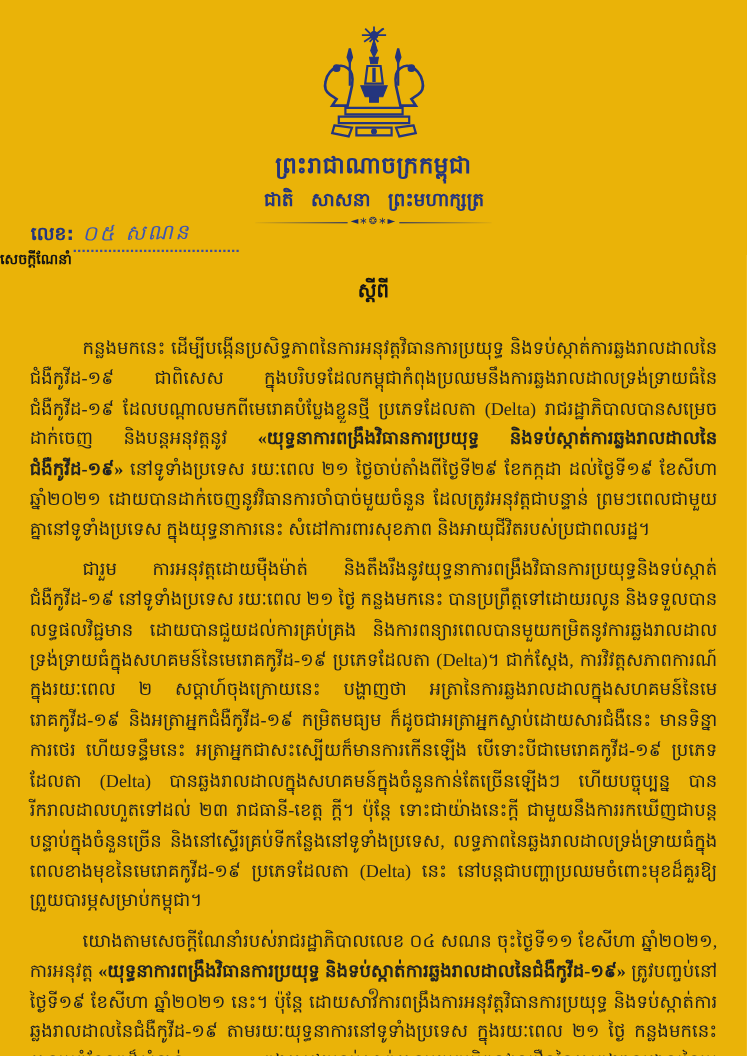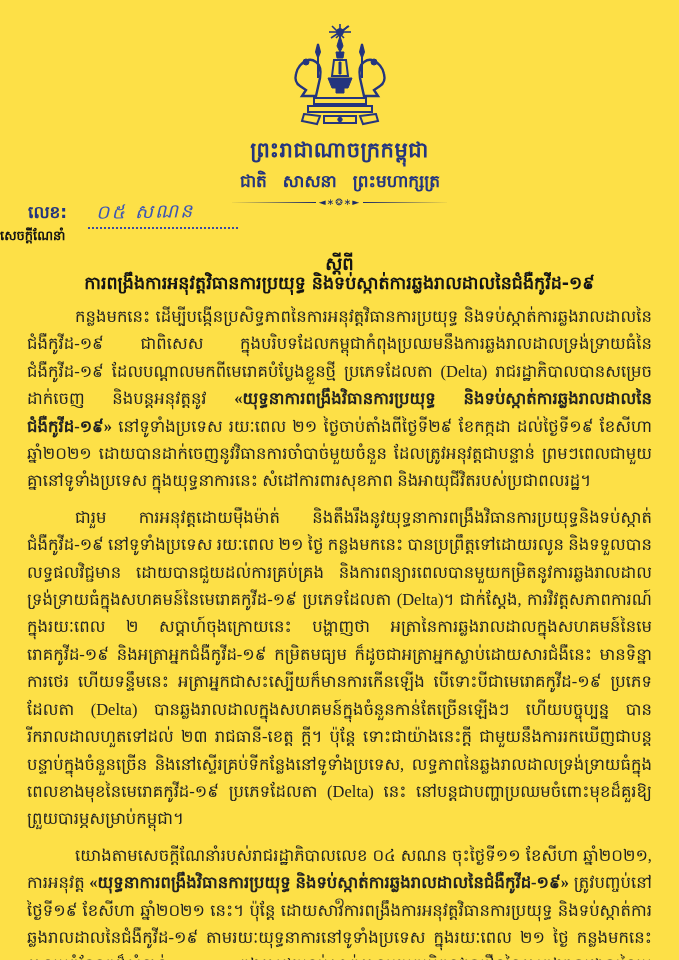--- a/index.html
+++ b/index.html
@@ -6,21 +6,21 @@
   html, body { background: #ffffff; }
   body {
     width: 679px; height: 960px;
     font-family: "DejaVu Sans", "Liberation Sans", sans-serif;
     color: #1f1f1f;
     position: relative;
     overflow: hidden;
   }
   .page {
     position: absolute; inset: 0;
-    background: #fde047;
+    background: #eab308;
     padding: 12px;
   }
   
   .crest-wrap {
     position: absolute; top: 22px; left: 0; right: 0;
     display: flex; justify-content: center;
   }
   .kingdom-title {
     position: absolute; top: 136px; left: 0; right: 0;
     text-align: center;
@@ -47,21 +47,21 @@
   .motto-divider .seg.r { background: linear-gradient(90deg, #1c2a66, rgba(28,42,102,0.05)); }
   .motto-divider .orn { font-size: 9px; padding: 0 3px; letter-spacing: 1px; white-space: nowrap; }
   .doc-number {
     position: absolute; top: 199px; left: 28px;
     font-size: 17px; color: #24357e; font-weight: bold;
     display: flex; align-items: baseline; justify-content: center;
   }
   .doc-number .dots {
     display: inline-block; min-width: 150px;
     border-bottom: 2px dotted #3b4aa0;
-    margin-left: 21px;
+    margin-left: 0;
   }
   .handwriting {
     font-family: "DejaVu Serif", "Liberation Serif", serif;
     font-style: italic; font-weight: normal;
     color: #3b55b5; font-size: 19px;
     padding: 0 8px; letter-spacing: 2px;
     transform: rotate(-1deg); display: inline-block;
   }
   
   .doc-type {
@@ -149,21 +149,20 @@
     <span class="seg r"></span>
   </div>
 
   <div class="doc-number">
     <span>លេខ:</span>
     <span class="dots"><span class="handwriting">០៥ សណន</span></span>
   </div>
 
   <div class="doc-type">សេចក្តីណែនាំ</div>
   <div class="doc-re">ស្តីពី</div>
-  <div class="doc-subject">ការពង្រឹងការអនុវត្តវិធានការប្រយុទ្ធ និងទប់ស្កាត់ការឆ្លងរាលដាលនៃជំងឺកូវីដ-១៩</div>
 
   <div class="body-text">
     <p><span>កន្លងមកនេះ ដើម្បីបង្កើនប្រសិទ្ធភាពនៃការអនុវត្តវិធានការប្រយុទ្ធ និងទប់ស្កាត់ការឆ្លងរាលដាលនៃជំងឺកូវីដ-១៩ ជាពិសេស ក្នុងបរិបទដែលកម្ពុជាកំពុងប្រឈមនឹងការឆ្លងរាលដាលទ្រង់ទ្រាយធំនៃជំងឺកូវីដ-១៩ ដែលបណ្តាលមកពីមេរោគបំប្លែងខ្លួនថ្មី ប្រភេទដែលតា (Delta) រាជរដ្ឋាភិបាលបានសម្រេចដាក់ចេញ និងបន្តអនុវត្តនូវ </span><span class="b">«យុទ្ធនាការពង្រឹងវិធានការប្រយុទ្ធ និងទប់ស្កាត់ការឆ្លងរាលដាលនៃជំងឺកូវីដ-១៩»</span><span> នៅទូទាំងប្រទេស រយៈពេល ២១ ថ្ងៃចាប់តាំងពីថ្ងៃទី២៩ ខែកក្កដា ដល់ថ្ងៃទី១៩ ខែសីហា ឆ្នាំ២០២១ ដោយបានដាក់ចេញនូវវិធានការចាំបាច់មួយចំនួន ដែលត្រូវអនុវត្តជាបន្ទាន់ ព្រមៗពេលជាមួយគ្នានៅទូទាំងប្រទេស ក្នុងយុទ្ធនាការនេះ សំដៅការពារសុខភាព និងអាយុជីវិតរបស់ប្រជាពលរដ្ឋ។</span></p>
     <p><span>ជារួម ការអនុវត្តដោយម៉ឺងម៉ាត់ និងតឹងរឹងនូវយុទ្ធនាការពង្រឹងវិធានការប្រយុទ្ធនិងទប់ស្កាត់ជំងឺកូវីដ-១៩ នៅទូទាំងប្រទេស រយៈពេល ២១ ថ្ងៃ កន្លងមកនេះ បានប្រព្រឹត្តទៅដោយរលូន និងទទួលបានលទ្ធផលវិជ្ជមាន ដោយបានជួយដល់ការគ្រប់គ្រង និងការពន្យារពេលបានមួយកម្រិតនូវការឆ្លងរាលដាលទ្រង់ទ្រាយធំក្នុងសហគមន៍នៃមេរោគកូវីដ-១៩ ប្រភេទដែលតា (Delta)។ ជាក់ស្តែង, ការវិវត្តសភាពការណ៍ក្នុងរយៈពេល ២ សប្តាហ៍ចុងក្រោយនេះ បង្ហាញថា អត្រានៃការឆ្លងរាលដាលក្នុងសហគមន៍នៃមេរោគកូវីដ-១៩ និងអត្រាអ្នកជំងឺកូវីដ-១៩ កម្រិតមធ្យម ក៏ដូចជាអត្រាអ្នកស្លាប់ដោយសារជំងឺនេះ មានទិន្នាការថេរ ហើយទន្ទឹមនេះ អត្រាអ្នកជាសះស្បើយក៏មានការកើនឡើង បើទោះបីជាមេរោគកូវីដ-១៩ ប្រភេទដែលតា (Delta) បានឆ្លងរាលដាលក្នុងសហគមន៍ក្នុងចំនួនកាន់តែច្រើនឡើងៗ ហើយបច្ចុប្បន្ន បានរីករាលដាលហួតទៅដល់ ២៣ រាជធានី-ខេត្ត ក្តី។ ប៉ុន្តែ ទោះជាយ៉ាងនេះក្តី ជាមួយនឹងការរកឃើញជាបន្តបន្ទាប់ក្នុងចំនួនច្រើន និងនៅស្ទើរគ្រប់ទីកន្លែងនៅទូទាំងប្រទេស, លទ្ធភាពនៃឆ្លងរាលដាលទ្រង់ទ្រាយធំក្នុងពេលខាងមុខនៃមេរោគកូវីដ-១៩ ប្រភេទដែលតា (Delta) នេះ នៅបន្តជាបញ្ហាប្រឈមចំពោះមុខដ៏គួរឱ្យព្រួយបារម្ភសម្រាប់កម្ពុជា។</span></p>
     <p><span>យោងតាមសេចក្តីណែនាំរបស់រាជរដ្ឋាភិបាលលេខ ០៤ សណន ចុះថ្ងៃទី១១ ខែសីហា ឆ្នាំ២០២១, ការអនុវត្ត </span><span class="b">«យុទ្ធនាការពង្រឹងវិធានការប្រយុទ្ធ និងទប់ស្កាត់ការឆ្លងរាលដាលនៃជំងឺកូវីដ-១៩»</span><span> ត្រូវបញ្ចប់នៅថ្ងៃទី១៩ ខែសីហា ឆ្នាំ២០២១ នេះ។ ប៉ុន្តែ ដោយសារការពង្រឹងការអនុវត្តវិធានការប្រយុទ្ធ និងទប់ស្កាត់ការឆ្លងរាលដាលនៃជំងឺកូវីដ-១៩ តាមរយៈយុទ្ធនាការនៅទូទាំងប្រទេស ក្នុងរយៈពេល ២១ ថ្ងៃ កន្លងមកនេះ បានរួមចំណែកដ៏សំខាន់ ក្នុងការជួយទប់ស្កាត់បានមួយកម្រិតនូវល្បឿននៃការឆ្លងរាលដាលនៃមេរោគកូវីដ-១៩ ប្រភេទដែលតា (Delta) ក្នុងសហគមន៍ ហើយវិធានការទាំងនេះក៏មិនបានធ្វើឱ្យប៉ះពាល់ជាដុំកំភួនដល់</span></p>
   </div>
 
   <div class="page-number">១</div>
 
 </div>

